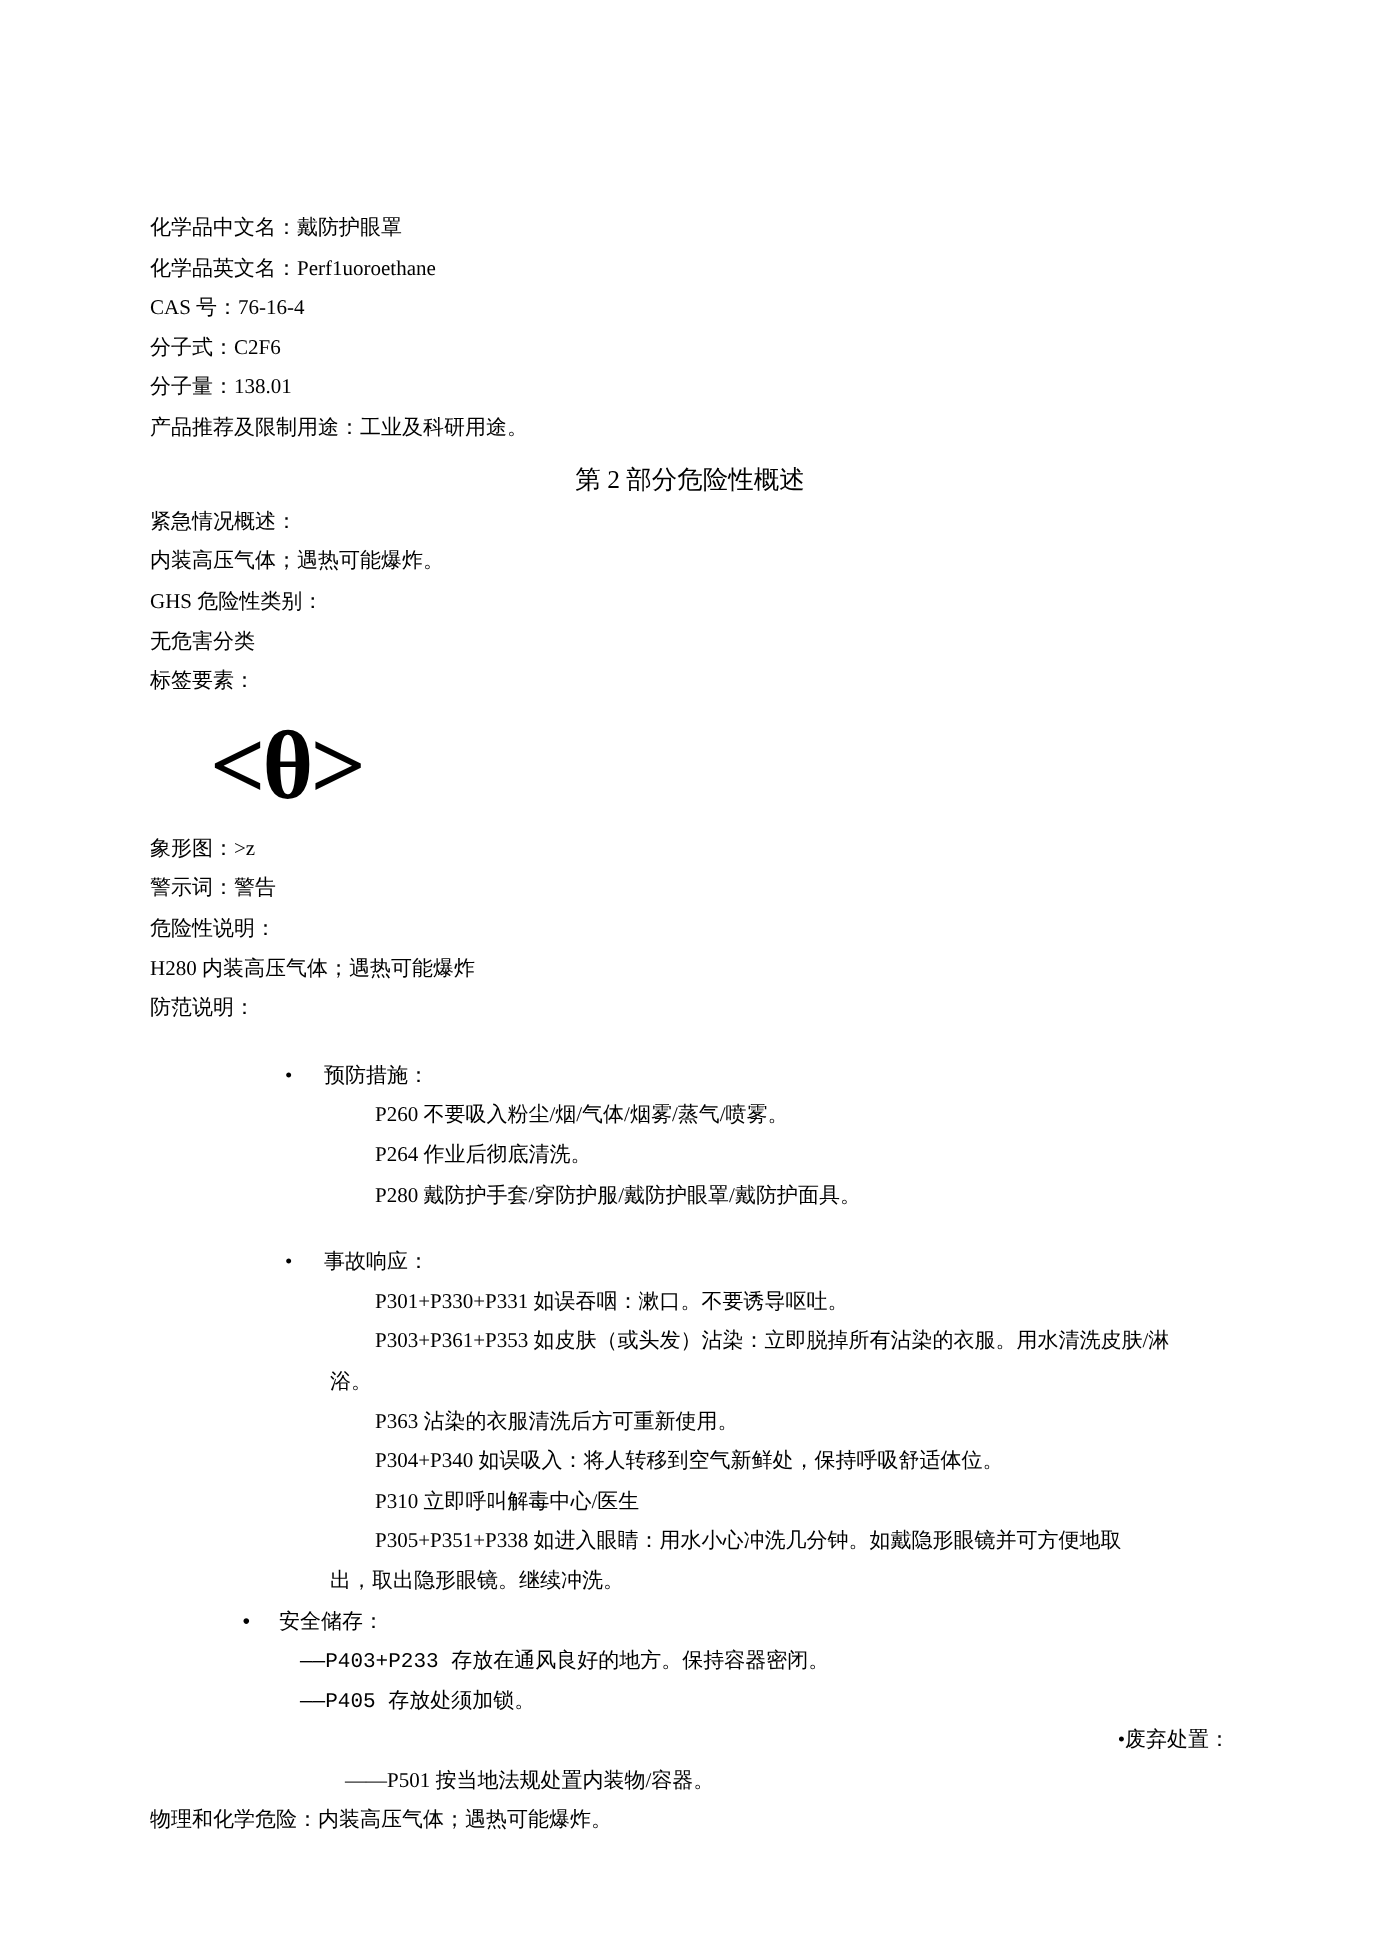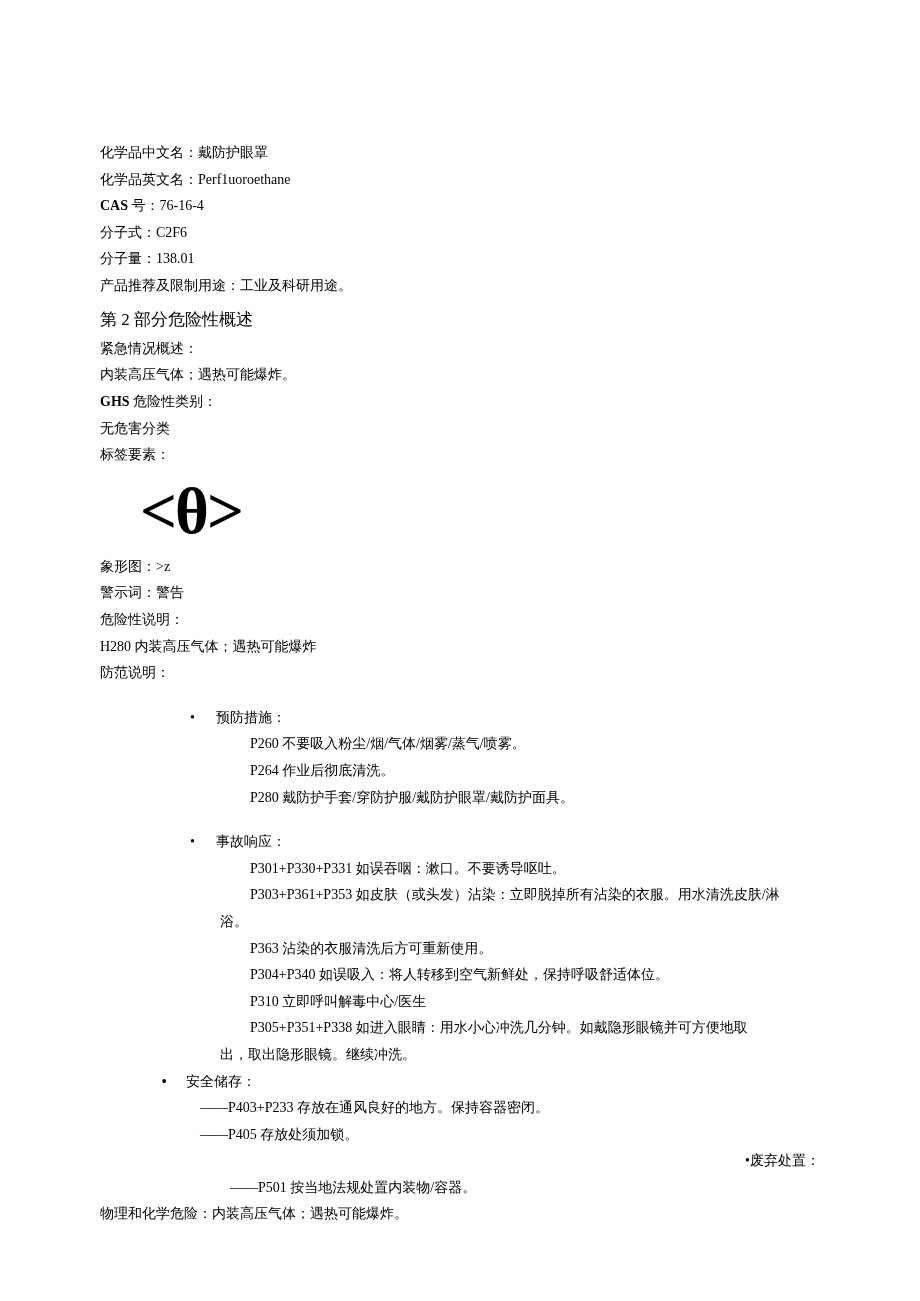--- a/index.html
+++ b/index.html
@@ -6,36 +6,36 @@
     body {
       font-family: "SimSun", "宋体", serif;
       font-size: 14px;
       line-height: 1.9;
       color: #000;
       background: #fff;
       width: 920px;
       padding: 140px 100px 80px 100px;
     }
     .label { font-weight: normal; text-align: right; }
-    .bold { font-weight: bold; font-family: "Times New Roman", "SimSun", serif; text-align: center; }
-    .section-heading { font-size: 17px; font-family: "SimSun", serif; margin-top: 4px; }
+    .bold { font-weight: normal; font-family: "Times New Roman", "SimSun", serif; text-align: center; }
+    .section-heading { font-size: 17px; font-family: "SimSun", serif; margin-top: 4px; text-align: center; }
     .pictogram {
       font-family: "Times New Roman", Arial, sans-serif;
       font-size: 65px;
       font-weight: bold;
       letter-spacing: -2px;
       padding: 10px 0 10px 40px;
       line-height: 1;
     }
     .line { display: block; }
     .indent-1 { padding-left: 90px; margin-top: 18px; }
     .indent-2 { padding-left: 150px; }
     .indent-3 { padding-left: 120px; }
     .indent-s1 { padding-left: 60px; font-family: Liberation Mono, monospace; }
-    .indent-s2 { padding-left: 100px; }
+    .indent-s2 { padding-left: 100px; font-family: Liberation Mono, monospace; }
     .indent-d1 { padding-left: 80px; text-align: right; }
     .indent-d2 { padding-left: 130px; }
     .bullet { display: inline-block; width: 26px; text-align: left; }
   </style>
 </head>
 <body>
 
 <div class="line">
   <span class="label">化学品中文名：</span><span>戴防护眼罩</span>
 </div>

